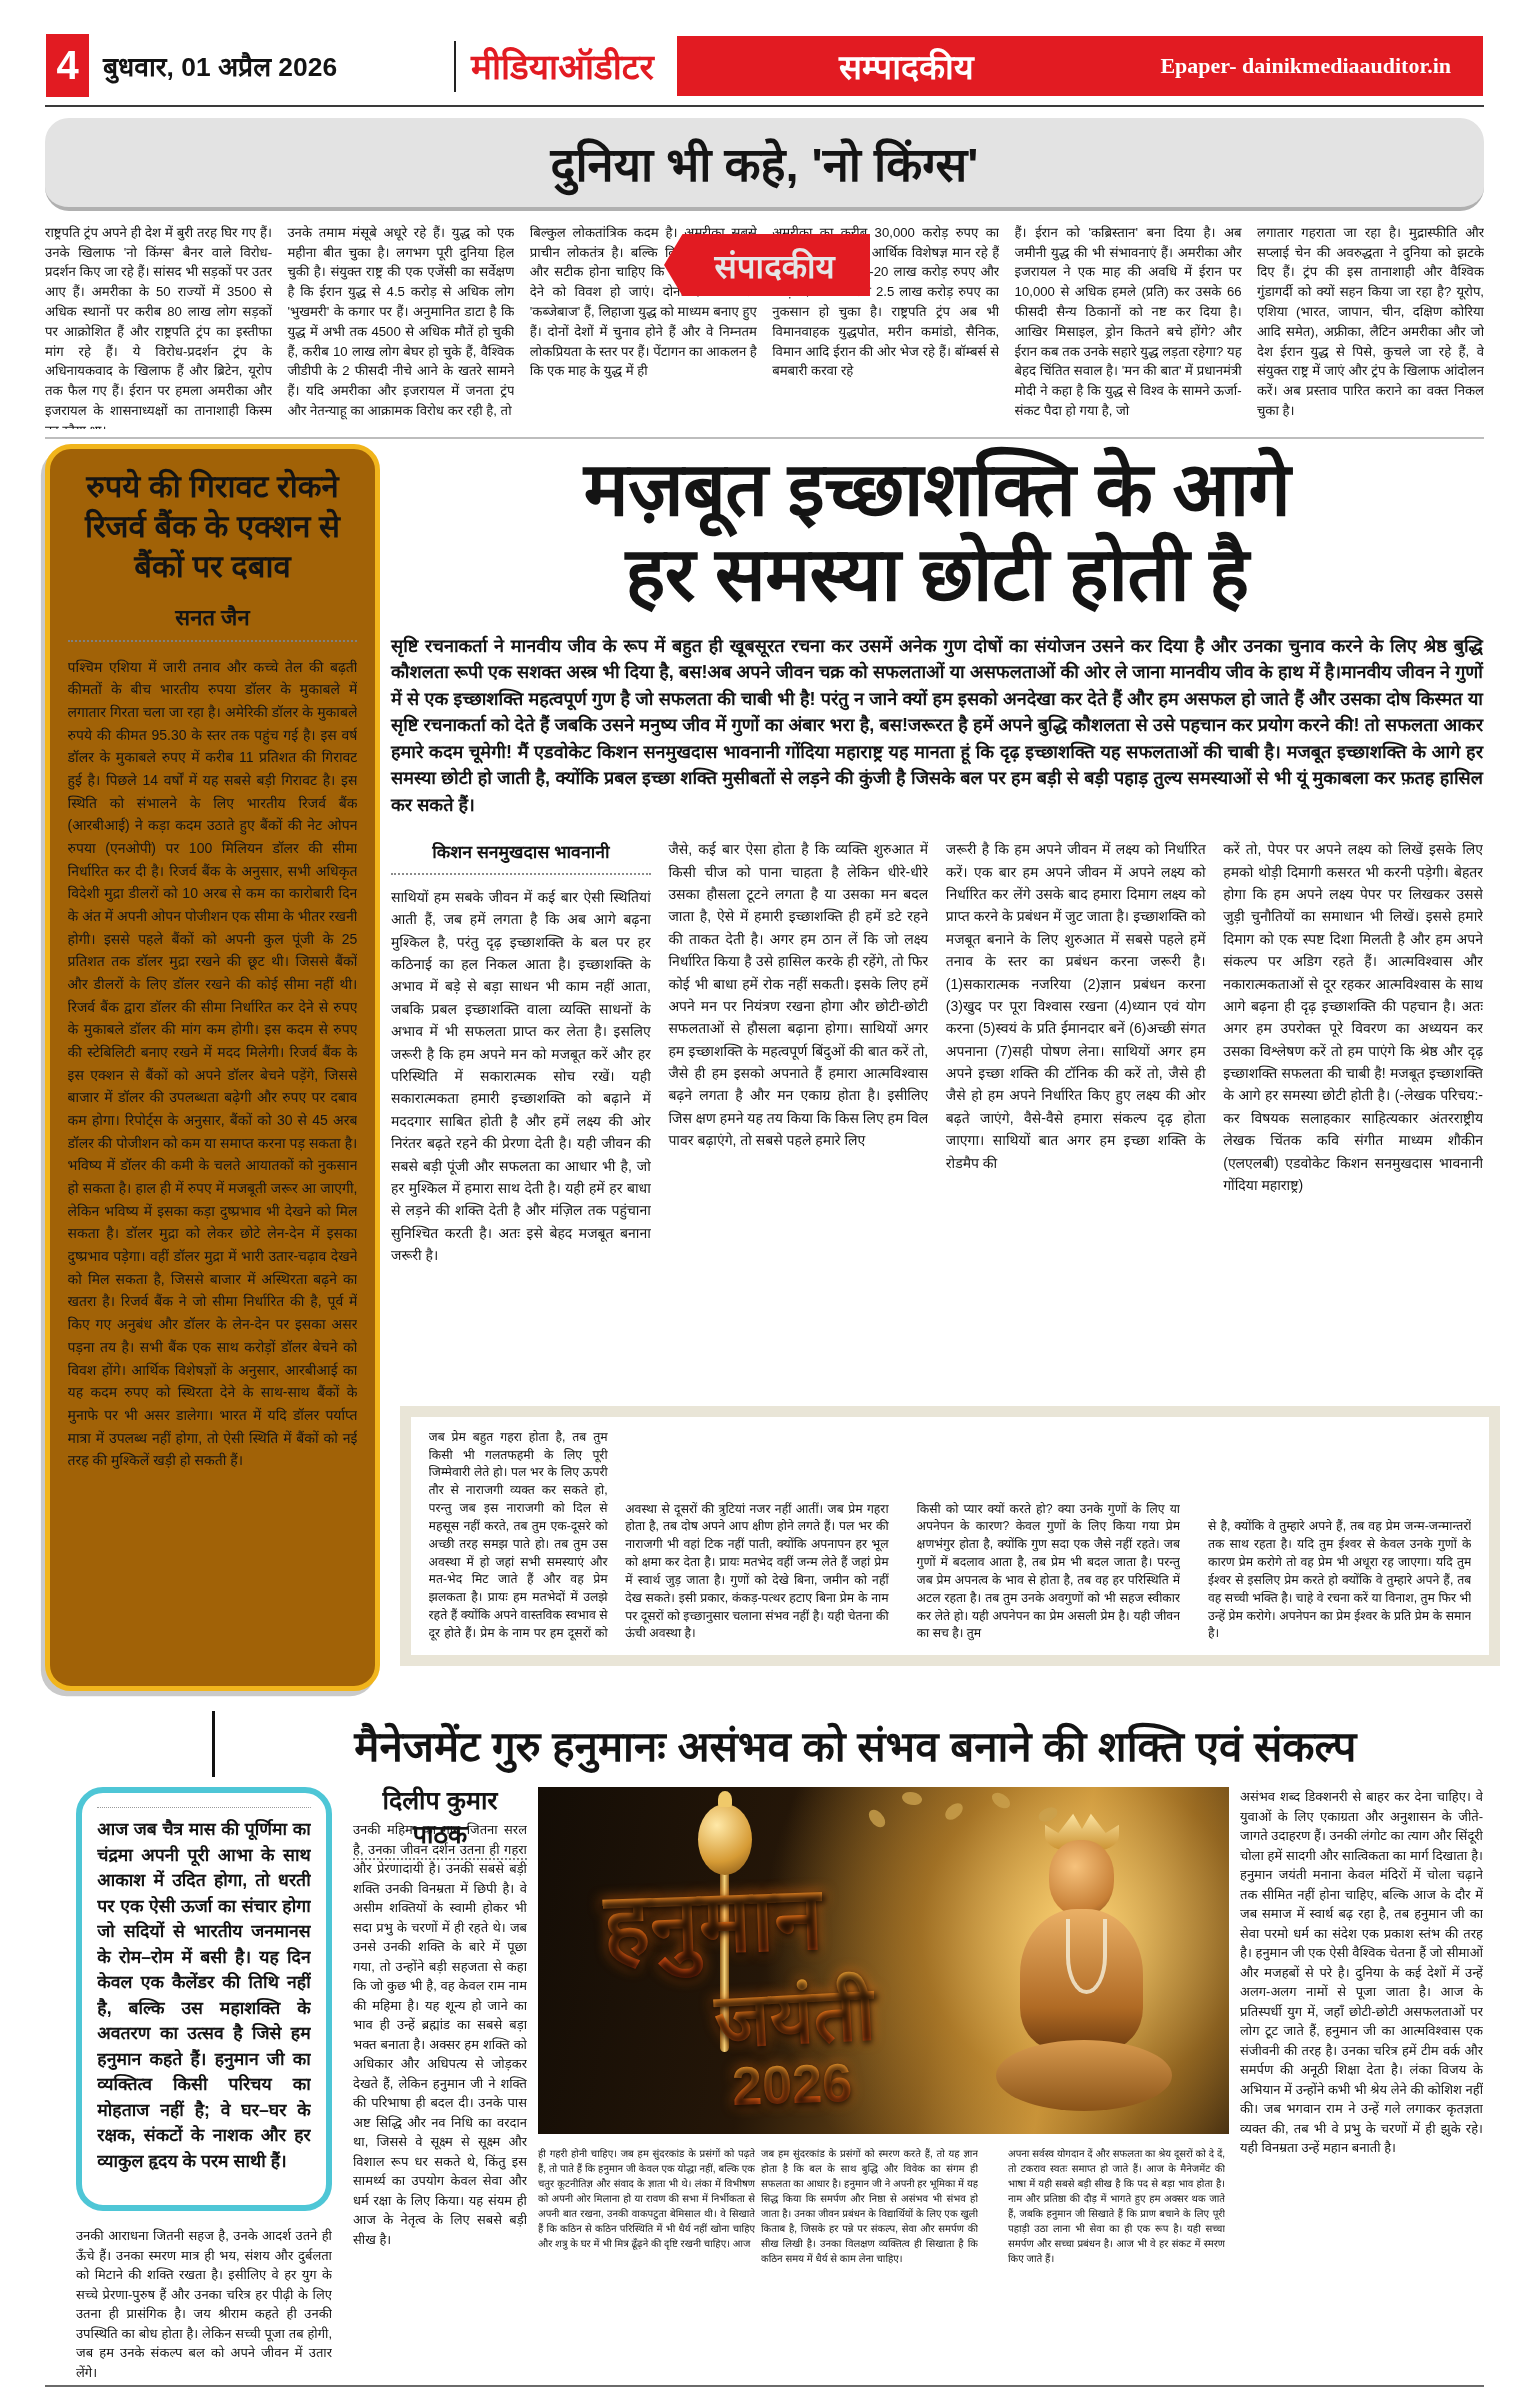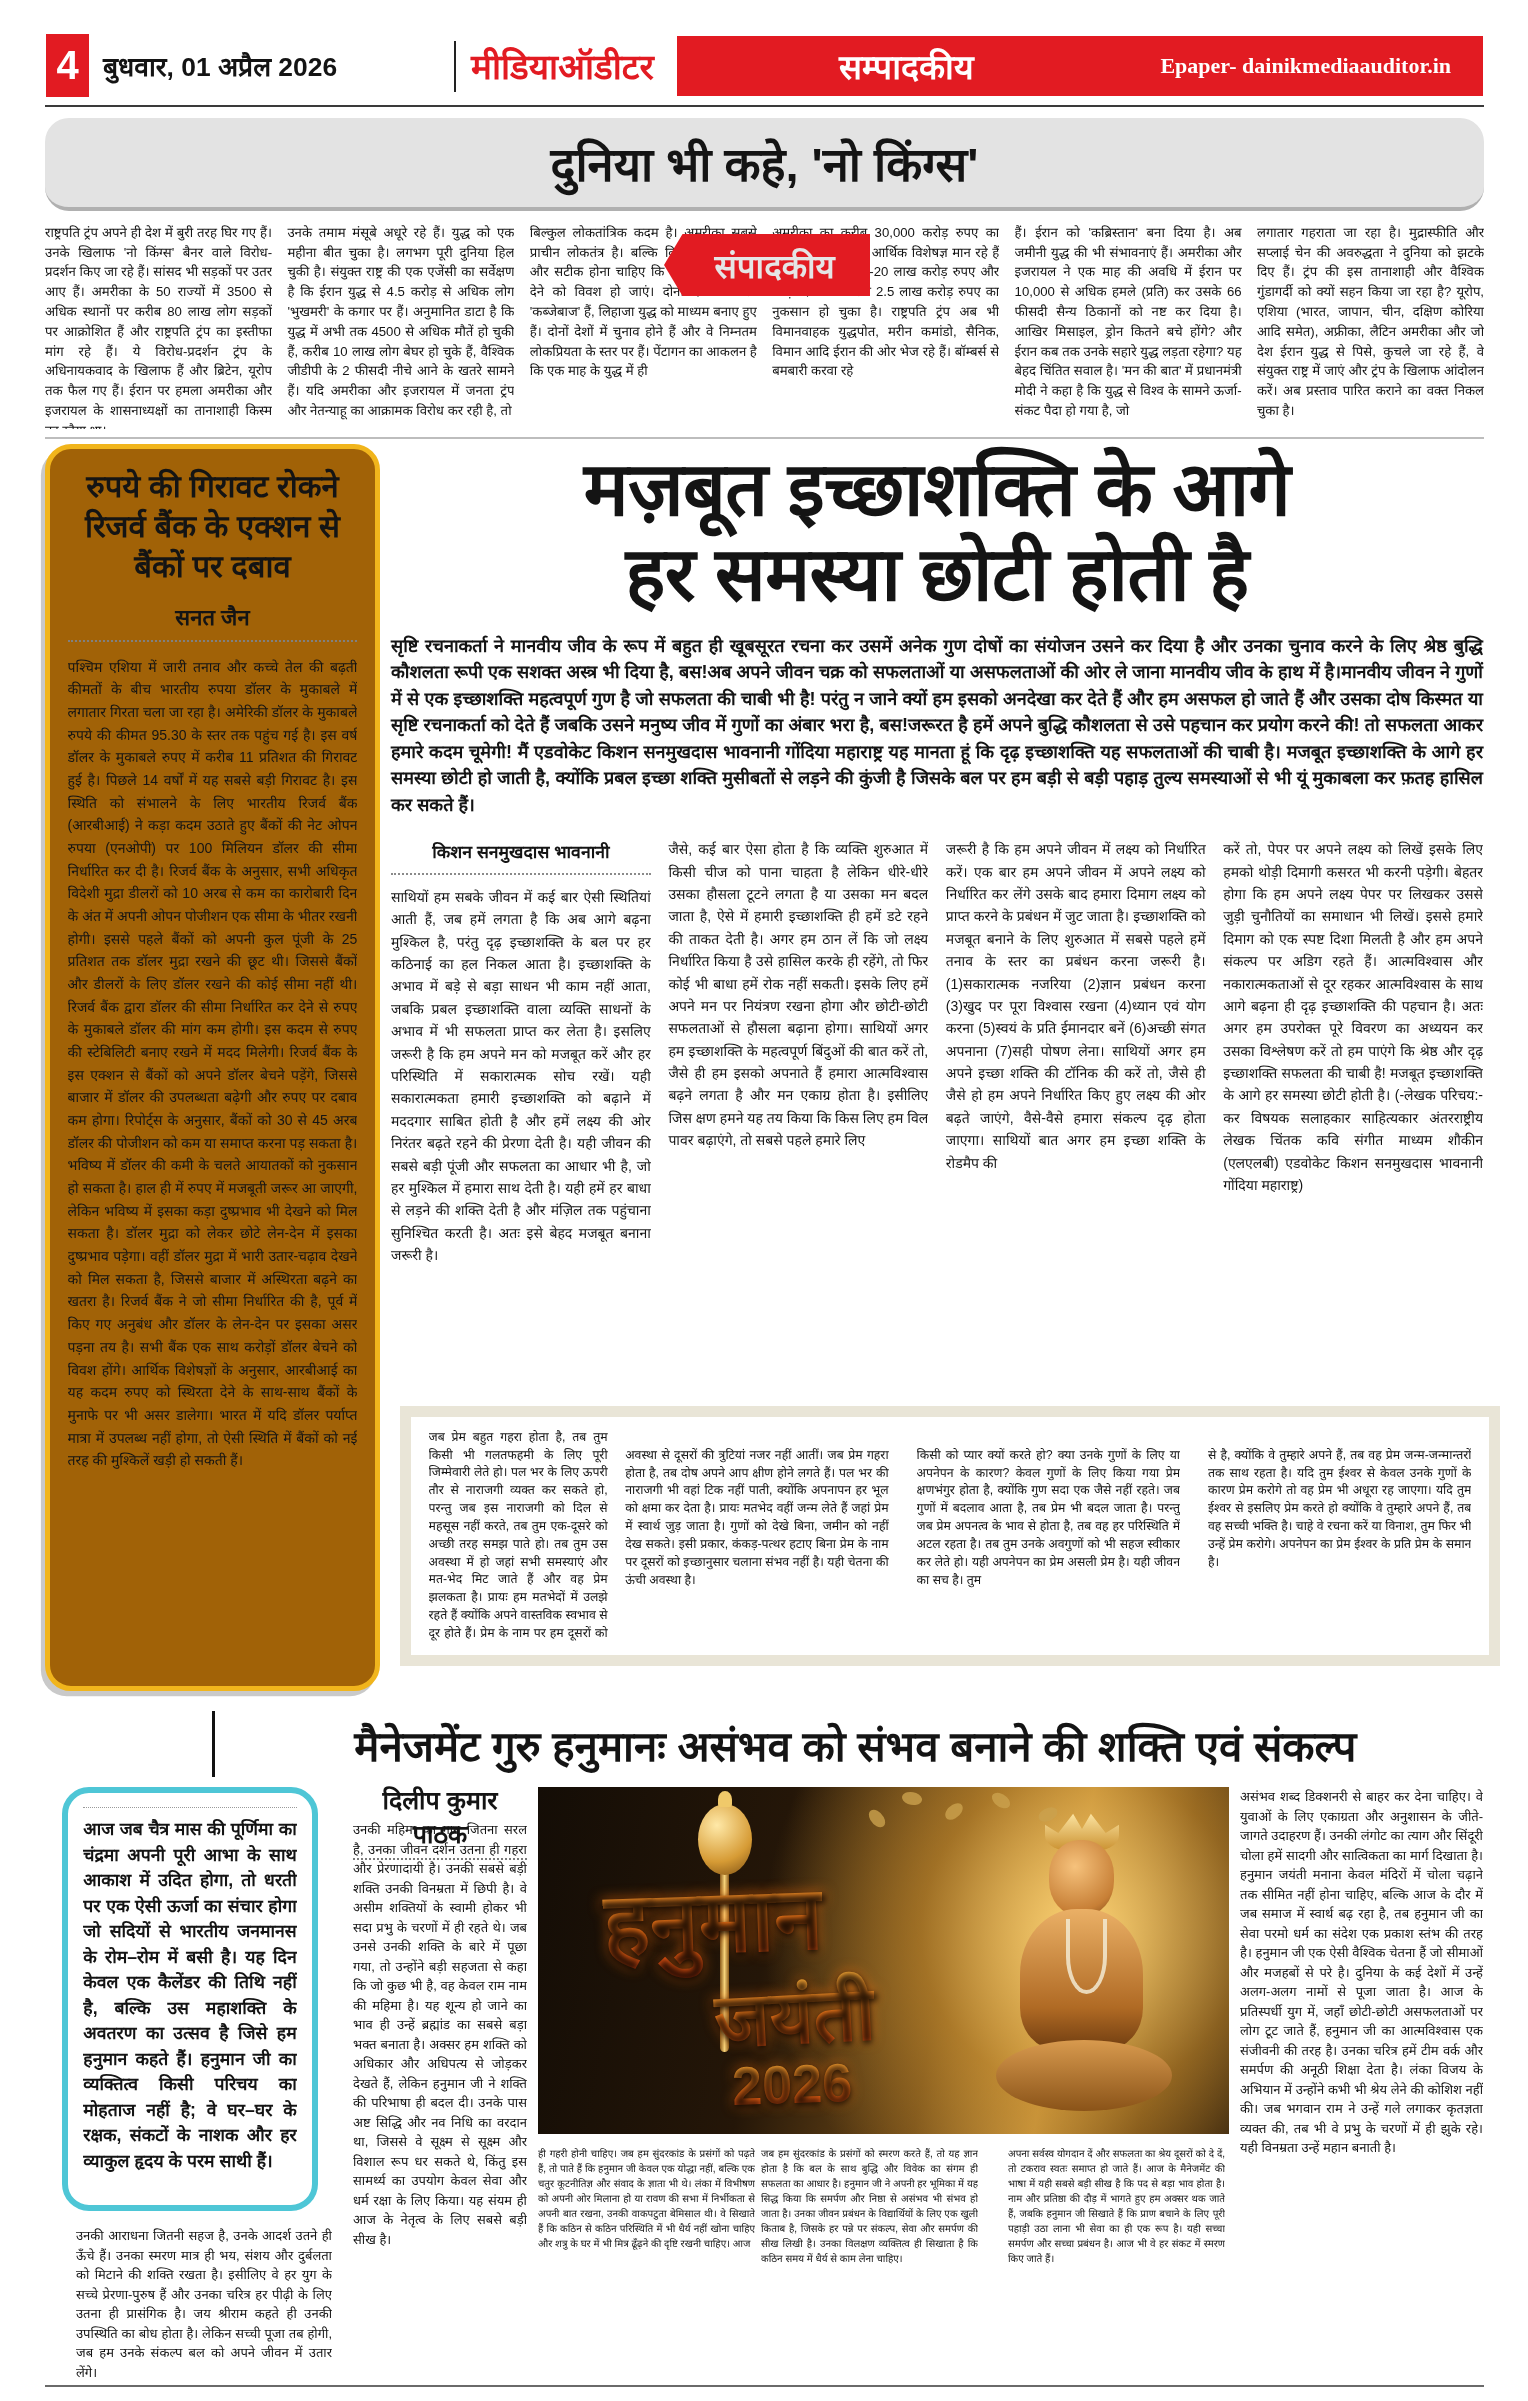--- a/index.html
+++ b/index.html
@@ -44,28 +44,28 @@
   .main-cols{display:flex;gap:17.6px;margin-top:20px;height:428px;overflow:hidden;}
   .main-cols .col{flex:1;font-size:14px;line-height:1.6;text-align:justify;overflow:hidden;}
   .main-byline{font-size:17.6px;font-weight:bold;text-align:center;padding-bottom:7px;
                border-bottom:2.4px dotted #8a8a8a;margin-bottom:10.6px;}
   
   .chintan{left:400px;top:1406px;width:1100px;height:260px;border:11.8px solid #e9e5d7;background:#fff;
            box-sizing:border-box;display:flex;gap:17.6px;padding:11.8px 17.6px;overflow:hidden;}
   .chintan .leftcol{width:179px;font-size:12.3px;line-height:1.45;text-align:justify;overflow:hidden;}
   .chintan .rightarea{flex:1;display:flex;flex-direction:column;}
   .chintan .c-head{font-size:38px;font-weight:bold;text-align:center;line-height:1.1;white-space:nowrap;}
-  .chintan .c-cols{display:flex;gap:28px;margin-top:18px;flex:1;overflow:hidden;}
+  .chintan .c-cols{display:flex;gap:28px;margin-top:18px;flex:1;overflow:hidden;align-items:flex-end;}
   .chintan .c-cols .col{flex:1;font-size:12.3px;line-height:1.45;text-align:justify;overflow:hidden;}
   
   .bot-head{left:212px;top:1711px;width:1272px;font-size:42px;font-weight:bold;text-align:center;
             border-left:3.5px solid #111;padding:4.7px 0 4.7px 11.8px;box-sizing:border-box;}
   .bot-byline{left:353px;top:1782px;width:174px;font-size:25px;font-weight:bold;text-align:center;
               padding-bottom:8.2px;border-bottom:2.4px dotted #7a7a7a;}
-  .blue-box{left:62px;top:1787px;width:256px;height:424px;border:6.5px solid #4ec6d6;border-radius:27px;
+  .blue-box{left:76px;top:1787px;width:256px;height:424px;border:6.5px solid #4ec6d6;border-radius:27px;
             background:#fff;box-sizing:border-box;padding:14px 15.3px;overflow:hidden;}
   .blue-box .inner-dot{border-top:1.8px dotted #9a9a9a;margin-bottom:9.4px;}
   .blue-box .txt{font-size:17.6px;font-weight:bold;line-height:1.45;text-align:justify;overflow:hidden;height:364px;}
   .below-blue{left:76px;top:2226px;width:256px;height:154px;font-size:13px;line-height:1.5;
               text-align:justify;overflow:hidden;}
   .colA{left:353px;top:1820px;width:174px;height:561px;font-size:13px;line-height:1.5;
         text-align:justify;overflow:hidden;}
   .colB{left:1240px;top:1787px;width:243px;height:595px;font-size:13px;line-height:1.5;
         text-align:justify;overflow:hidden;}
   .mb{top:2146px;height:234px;width:217px;font-size:10px;line-height:1.5;text-align:justify;overflow:hidden;}

